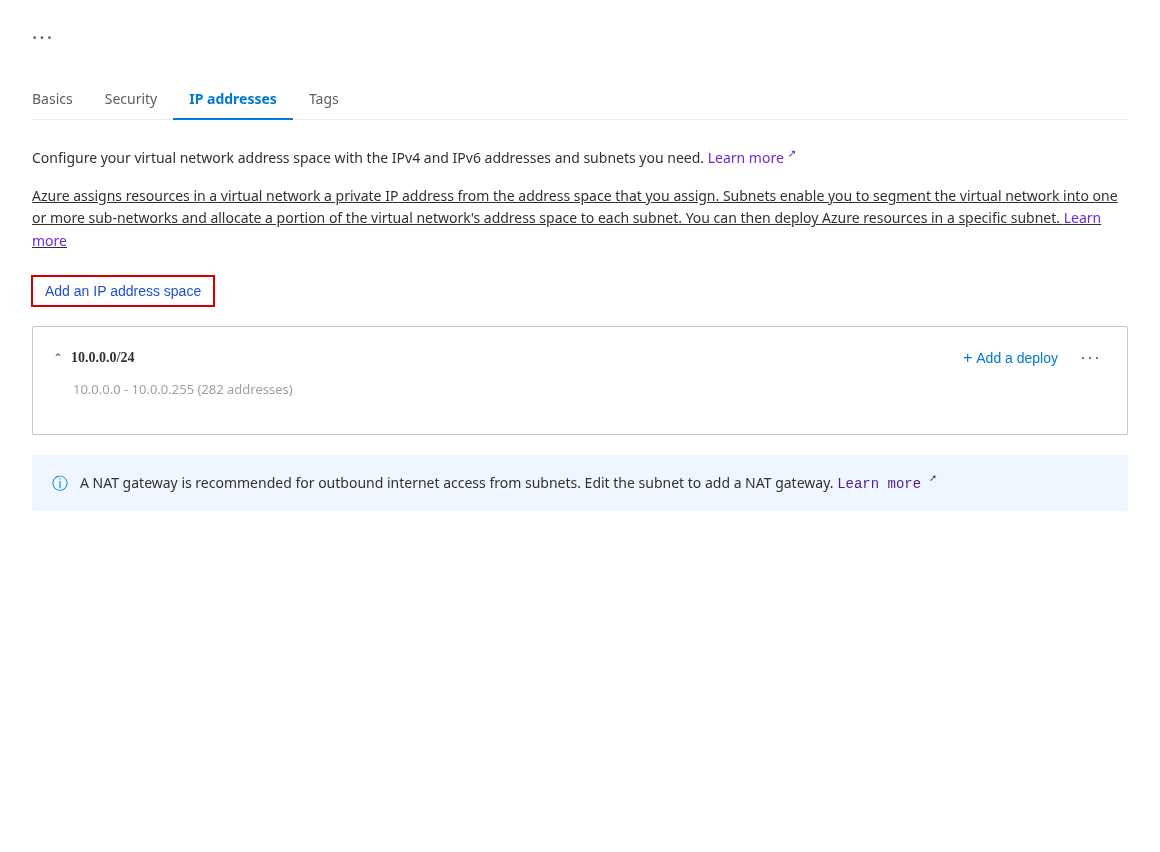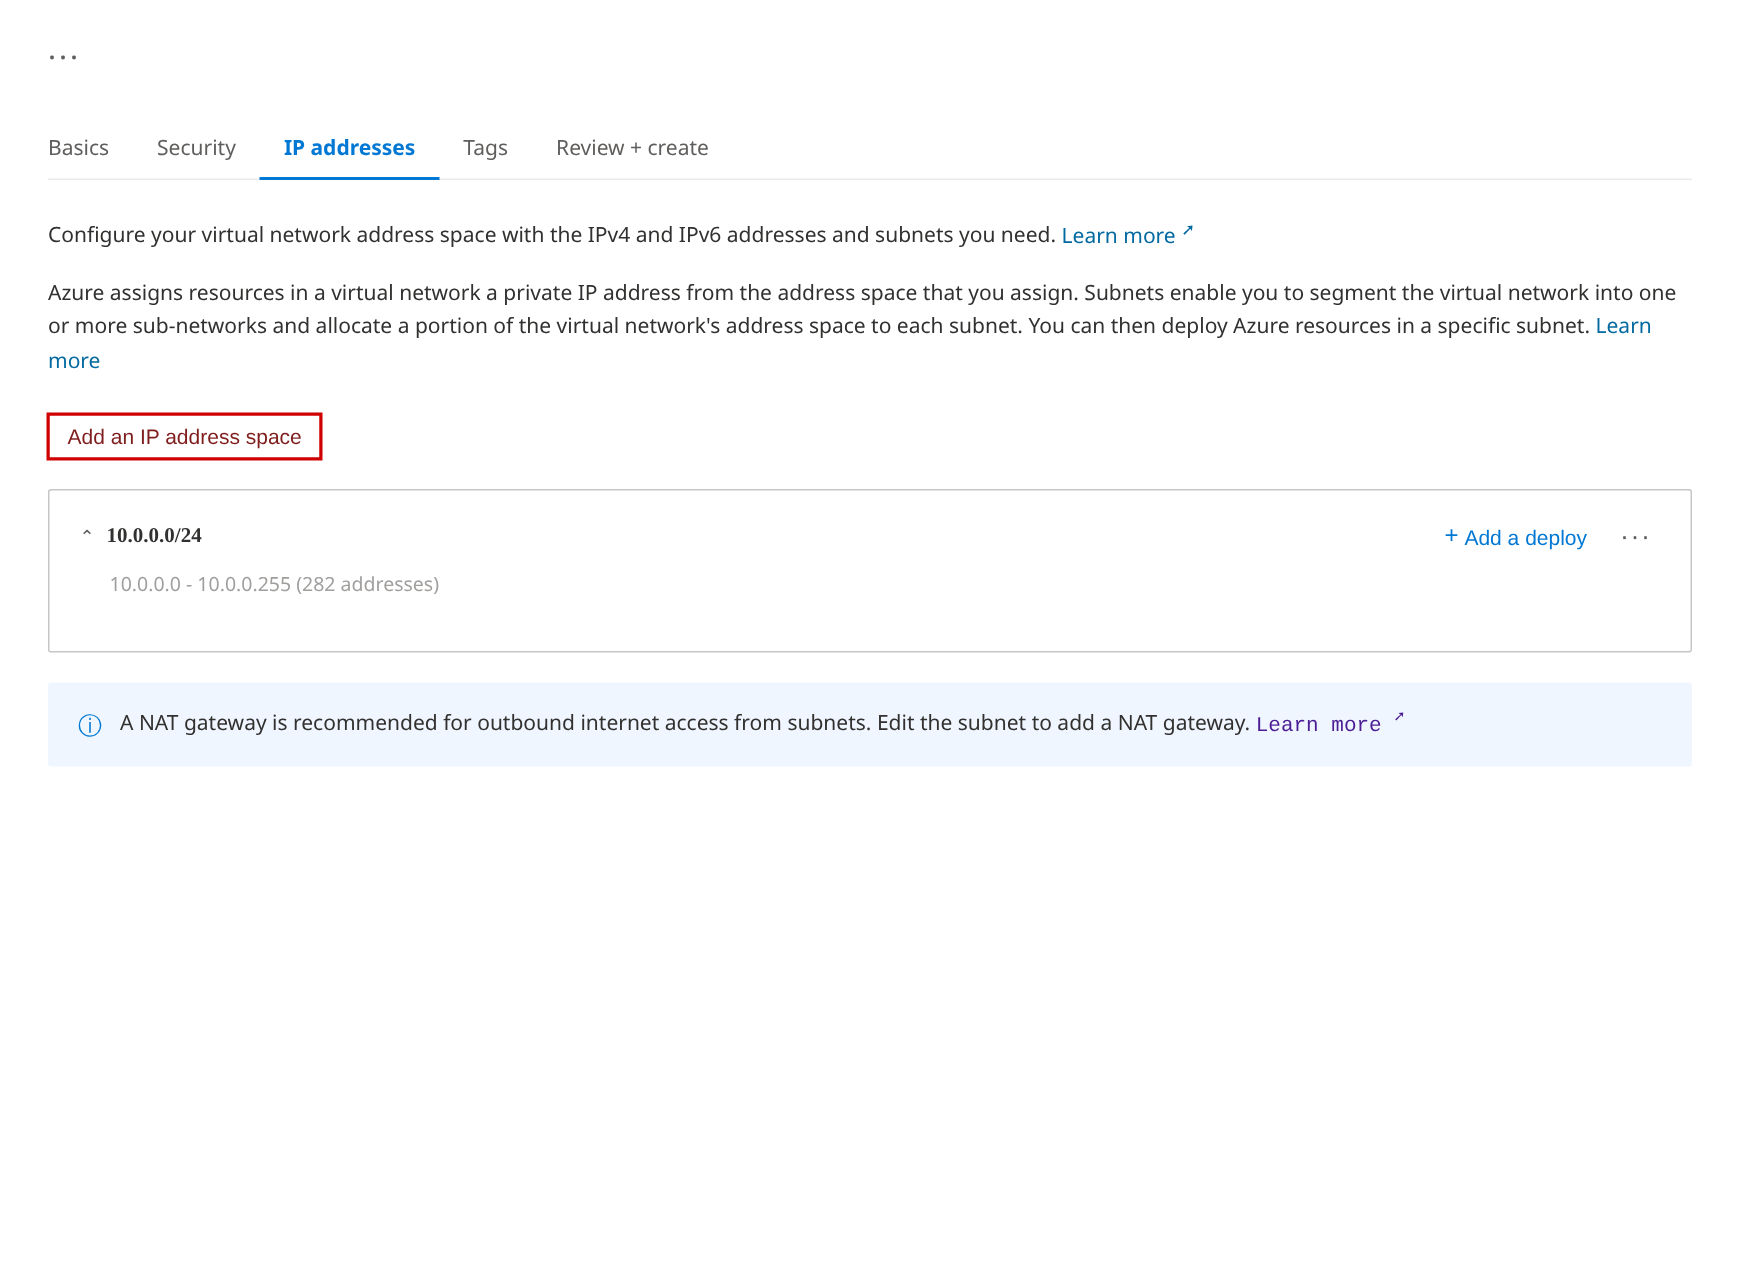--- a/index.html
+++ b/index.html
@@ -62,42 +62,43 @@
     }
 
     
     .description {
       margin-bottom: 16px;
       line-height: 1.6;
       color: #323130;
     }
 
     .description .learn-more {
-      color: #0369a1;
+      color: #6d28d9;
       text-decoration: none;
       cursor: pointer;
       text-align: center;
     }
 
     .learn-more-icon {
       font-size: 11px;
       vertical-align: super;
     }
 
     .description-block {
       margin-bottom: 24px;
+      text-decoration: underline;
     }
 
     
     .add-ip-btn {
       display: inline-block;
       padding: 6px 12px;
       border: 1px solid #d00000;
       background: #fff;
-      color: #7f1d1d;
+      color: #1d4ed8;
       cursor: pointer;
       font-size: 14px;
       margin-bottom: 20px;
       outline: 2px solid #d00000;
       outline-offset: -1px;
     }
 
     
     .ip-space-card {
       border: 1px solid #c8c6c4;
@@ -230,21 +231,20 @@
 <div class="page-title-row">
   <span class="more-icon">···</span>
 </div>
 
 
 <nav class="tabs">
   <div class="tab">Basics</div>
   <div class="tab">Security</div>
   <div class="tab active">IP addresses</div>
   <div class="tab">Tags</div>
-  <div class="tab">Review + create</div>
 </nav>
 
 
 <div class="description">
   <span>Configure your virtual network address space with the IPv4 and IPv6 addresses and subnets you need.</span>
   <a class="learn-more">
     <span>Learn more</span>
     <span class="learn-more-icon">➚</span>
   </a>
 </div>

